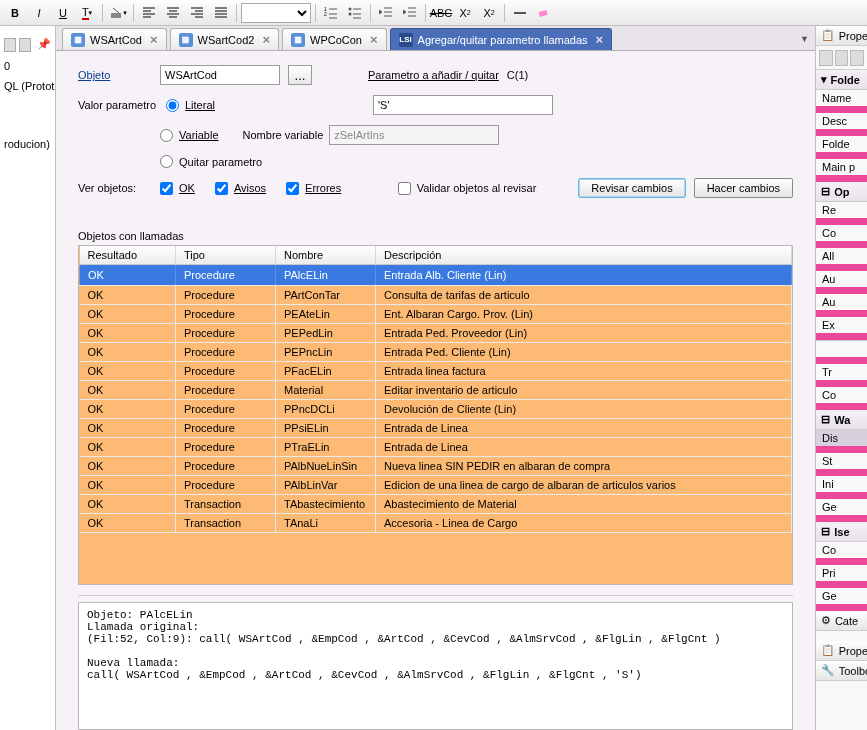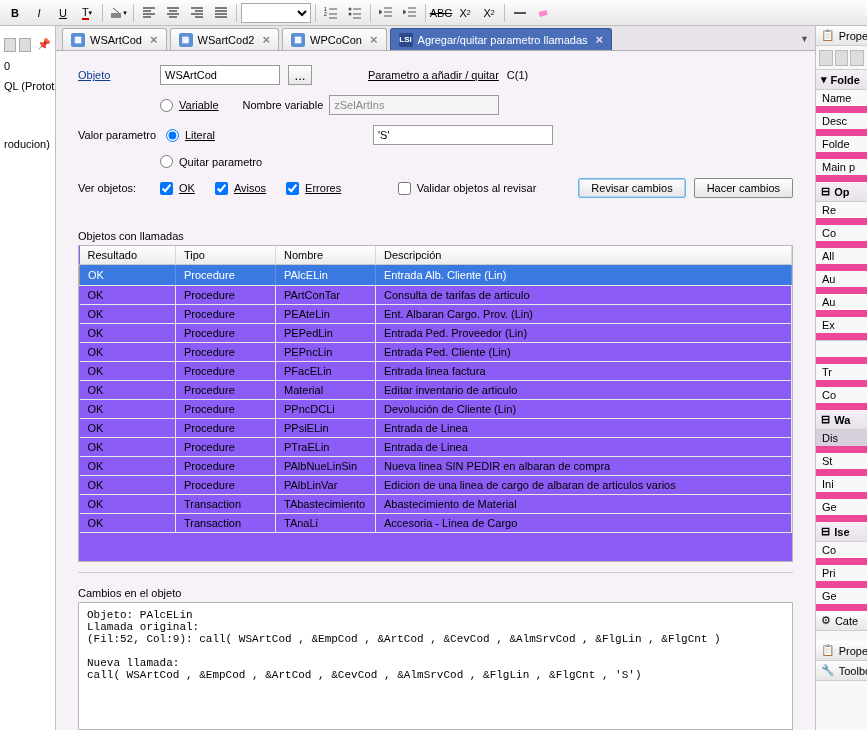--- a/index.html
+++ b/index.html
@@ -29,21 +29,21 @@
 .txt[disabled] { background: #f5f3f6; color:#888;}
 .txt-w120 { width: 120px; }
 .txt-w180 { width: 180px; }
 .btn-dots { width: 24px; height: 20px; border: 1px solid #9a9a9a; background: linear-gradient(#fff,#e8e8e8); cursor: pointer; }
 .sel { border: 1px solid #9a9a9a; height: 21px; width: 186px; font-size: 11px; background:#fff;}
 .radio-g { margin-left: 82px; display:flex; align-items:center; gap:6px;}
 .chk-g { display: flex; align-items: center; gap: 4px; margin-right: 12px; }
 .btn { border: 1px solid #8a8a8a; background: linear-gradient(#fefefe,#e5e5e5); padding: 3px 12px; font-size: 11px; cursor: pointer; border-radius: 2px; }
 .btn.hl { border:1px solid #6cb6e8; box-shadow:0 0 0 1px #a8d4f0 inset;}
 .section-lbl { font-size: 11px; margin: 8px 0 3px 22px; }
-.table-wrap { margin: 0 22px; border: 1px solid #b8b8b8; background: #8b5cf6; height: 384px; overflow-y: scroll; }
+.table-wrap { margin: 0 22px; border: 1px solid #b8b8b8; background: #fdba74; height: 384px; overflow-y: scroll; }
 table { width: 100%; border-collapse: collapse; font-size: 11px; }
 th { text-align: left; padding: 3px 8px; background: linear-gradient(#fefefe,#ececec); border-right: 1px solid #d8d8d8; border-bottom: 1px solid #c8c8c8; font-weight: normal; position:sticky; top:0;}
 td { padding: 3px 8px; border-right: 1px solid #e8e8e8; border-bottom: 1px solid #e8e8e8; }
 tr.sel td { background: #3a7ae0; color: #fff; border-right-color:#5a92e8;}
 .col-res { width: 96px; }
 .col-tipo { width: 100px; }
 .col-nom { width: 100px; }
 .hsep { height: 6px; margin:10px 22px 0; border-top:1px solid #d0cad2;}
 .output { margin: 2px 22px 0; }
 .output-box { border: 1px solid #b8b8b8; background: #fff; height: 128px; padding: 6px 8px; font-family: 'Courier New', monospace; font-size: 11px; white-space: pre; overflow: auto; position:relative;}
@@ -192,37 +192,37 @@
     <div class="form-area">
       <div class="form-row">
         <span class="lbl lbl-u" style="width:74px;">Objeto</span>
         <input class="txt txt-w120" value="WSArtCod" style="">
         <button class="btn-dots">...</button>
         <span style="width:40px;"></span>
         <span class="lbl" style="text-decoration:underline;">Parametro a añadir / quitar</span>
         <span class="lbl">C(1)</span>
       </div>
 
+      <div class="form-row">
+        <span class="lbl" style="width:80px;">Valor parametro</span>
+        <label class="chk-g">
+            <input type="radio" name="vp" checked="" style="">
+            <span style="text-decoration:underline;">Literal</span>
+          </label>
+        <span style="width:130px;"></span>
+        <input class="txt txt-w180" value="'S'" style="">
+      </div>
+
       <div class="form-row radio-g">
         <label class="chk-g">
             <input type="radio" name="vp" style="">
             <span style="text-decoration:underline;">Variable</span>
           </label>
         <span class="lbl" style="margin-left:6px;">Nombre variable</span>
         <input class="txt" style="width: 170px;" disabled="" value="zSelArtIns">
-      </div>
-
-      <div class="form-row">
-        <span class="lbl" style="width:80px;">Valor parametro</span>
-        <label class="chk-g">
-            <input type="radio" name="vp" checked="" style="">
-            <span style="text-decoration:underline;">Literal</span>
-          </label>
-        <span style="width:130px;"></span>
-        <input class="txt txt-w180" value="'S'" style="">
       </div>
 
       <div class="form-row radio-g">
         <label class="chk-g">
             <input type="radio" name="vp" style="">
             <span>Quitar parametro</span>
           </label>
       </div>
 
       <div class="form-row">
@@ -345,21 +345,20 @@
               <td>Transaction</td>
               <td>TAnaLi</td>
               <td>Accesoria - Linea de Cargo</td>
             </tr>
           </tbody>
       </table>
     </div>
 
     <div class="hsep"></div>
     <div class="output">
-      <div class="section-lbl" style="margin-left:0;">Cambios en el objeto</div>
       <div class="output-box">Objeto: PAlcELin
 Llamada original:
 (Fil:52, Col:9): call( WSArtCod , &amp;EmpCod , &amp;ArtCod , &amp;CevCod , &amp;AlmSrvCod , &amp;FlgLin , &amp;FlgCnt )
 
 Nueva llamada:
 call( WSArtCod , &amp;EmpCod , &amp;ArtCod , &amp;CevCod , &amp;AlmSrvCod , &amp;FlgLin , &amp;FlgCnt , 'S')</div>
     </div>
   </div>
 
   <div class="right-panel">

